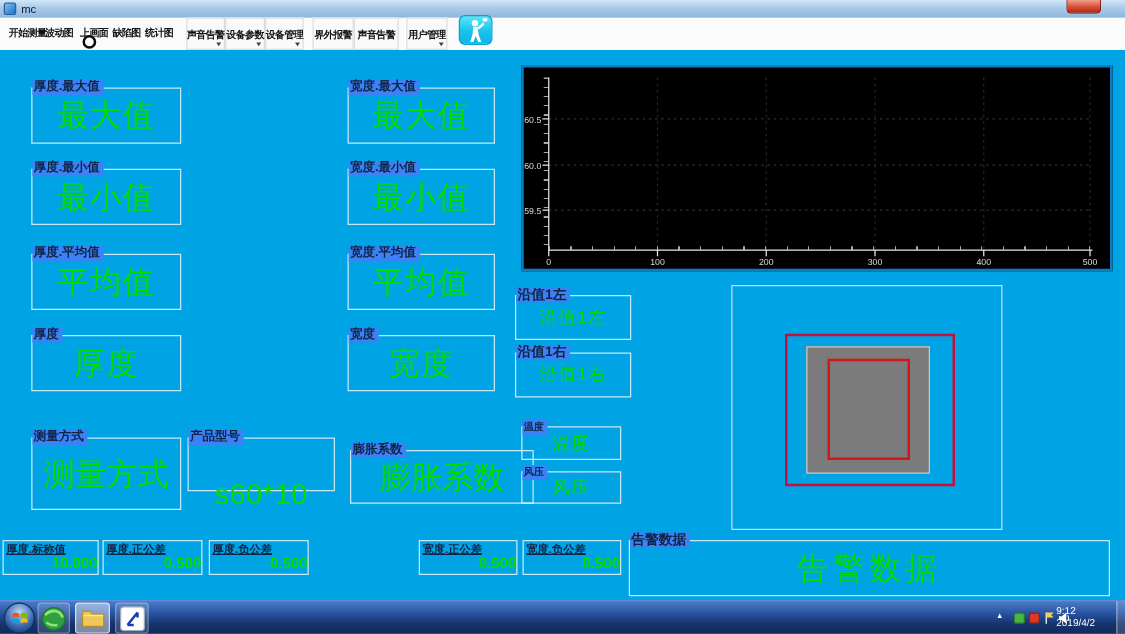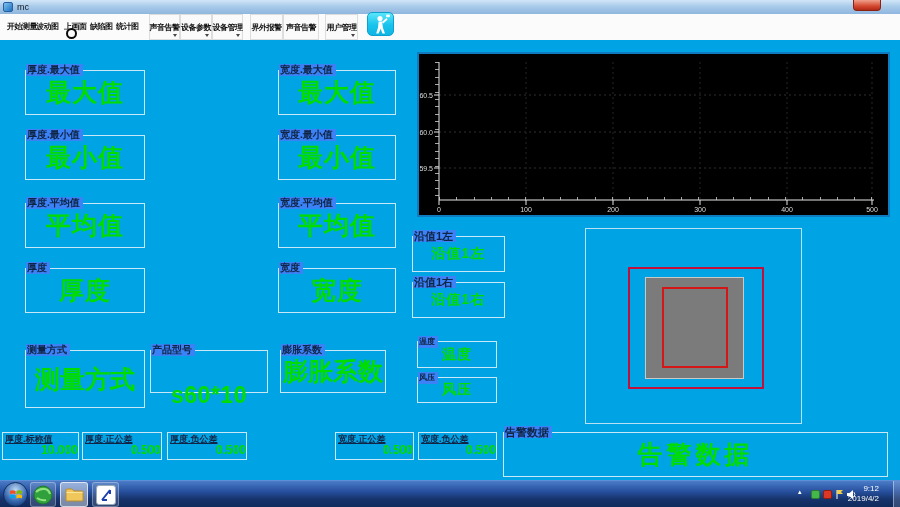--- a/index.html
+++ b/index.html
@@ -32,21 +32,21 @@
   .personbtn { position:absolute; left:367px; top:12px; width:27px; height:24px; border-radius:5px;
     background:linear-gradient(180deg,#5ae6fa,#17c3ec 55%,#0fb6e4); border:1px solid #0c9fd0;
     display:flex; align-items:center; justify-content:center; }
 
   
   .box { position:absolute; border:1px solid rgba(235,245,250,0.85); }
   .lblover { position:absolute; top:-7px; left:0; background:#3b82f6; color:#102445;
              font-size:10px; font-weight:bold; line-height:12px; padding:0 3px 0 1px; white-space:nowrap; }
   .lblsm { font-size:8px; top:-6px; }
   .val { width:100%; height:100%; display:flex; align-items:center; justify-content:center;
-         color:#00dd00; font-weight:bold;text-align:center; }
+         color:#00dd00; font-weight:normal;text-align:center; }
   .v26 { font-size:25px; letter-spacing:1px; }
   .v24 { font-size:23px; letter-spacing:0.5px;margin-top:24px; }
   .v14 { font-size:14px; letter-spacing:1px; }
 
   .tbox { position:absolute; height:28px; border:1px solid rgba(235,245,250,0.85); }
   .tbox .tlbl { display:block; font-size:9px; font-weight:bold; color:#102445;
                 padding:1px 0 0 2px; white-space:nowrap; line-height:10px;text-decoration:underline; }
   .tbox .tval { display:block; text-align:right; font-size:12px; font-weight:bold;
                 color:#00dd00; line-height:13px; }
 
@@ -74,21 +74,21 @@
     border:1px solid #10305e; display:flex; align-items:center; justify-content:center; }
   .tbtn { position:absolute; top:1px; height:25px; border-radius:3px;
     background:rgba(255,255,255,0.14); border:1px solid rgba(255,255,255,0.3);
     display:flex; align-items:center; justify-content:center; }
   .tbtn.active { background:rgba(255,255,255,0.45); border-color:rgba(255,255,255,0.65); }
   .l2icon { width:20px; height:20px; background:#fff; border-radius:3px; border:1px solid #9ab;
             display:flex; align-items:center; justify-content:center; }
   .trayicon { position:absolute; top:9px; width:9px; height:9px; border-radius:2px; }
   .chev { position:absolute; left:798px; top:7px; color:#fff; font-size:7px; }
   .clock { position:absolute; left:845px; top:3px; width:34px; color:#fff; font-size:8px;
-           text-align:right; line-height:10px; }
+           text-align:left; line-height:10px; }
   .desksliver { position:absolute; left:893px; top:0; width:7px; height:27px;
     background:rgba(255,255,255,0.15); border-left:1px solid rgba(255,255,255,0.4); }
 </style>
 </head>
 <body>
 
 <div id="screen">
 
   <div class="titlebar">
     <span class="appicon"></span>
@@ -169,21 +169,21 @@
     <div class="val v26">宽度</div>
   </div>
   <div class="box" style="left:25px;top:350px;width:120px;height:58px">
     <span class="lblover">测量方式</span>
     <div class="val v26" style="letter-spacing:0">测量方式</div>
   </div>
   <div class="box" style="left:150px;top:350px;width:118px;height:43px">
     <span class="lblover">产品型号</span>
     <div class="val v24">s60*10</div>
   </div>
-  <div class="box" style="left:280px;top:350px;width:106px;height:43px">
+  <div class="box" style="left:280px;top:360px;width:147px;height:43px">
     <span class="lblover">膨胀系数</span>
     <div class="val v26" style="letter-spacing:0">膨胀系数</div>
   </div>
 
   <div class="chart">
     <div class="yminor"></div>
     <div class="xminor"></div>
     <svg width="469" height="161" viewBox="0 0 469 161">
       <g stroke="#2e2e2e" stroke-dasharray="2,3">
         <line x1="20" y1="41" x2="453" y2="41"></line>

